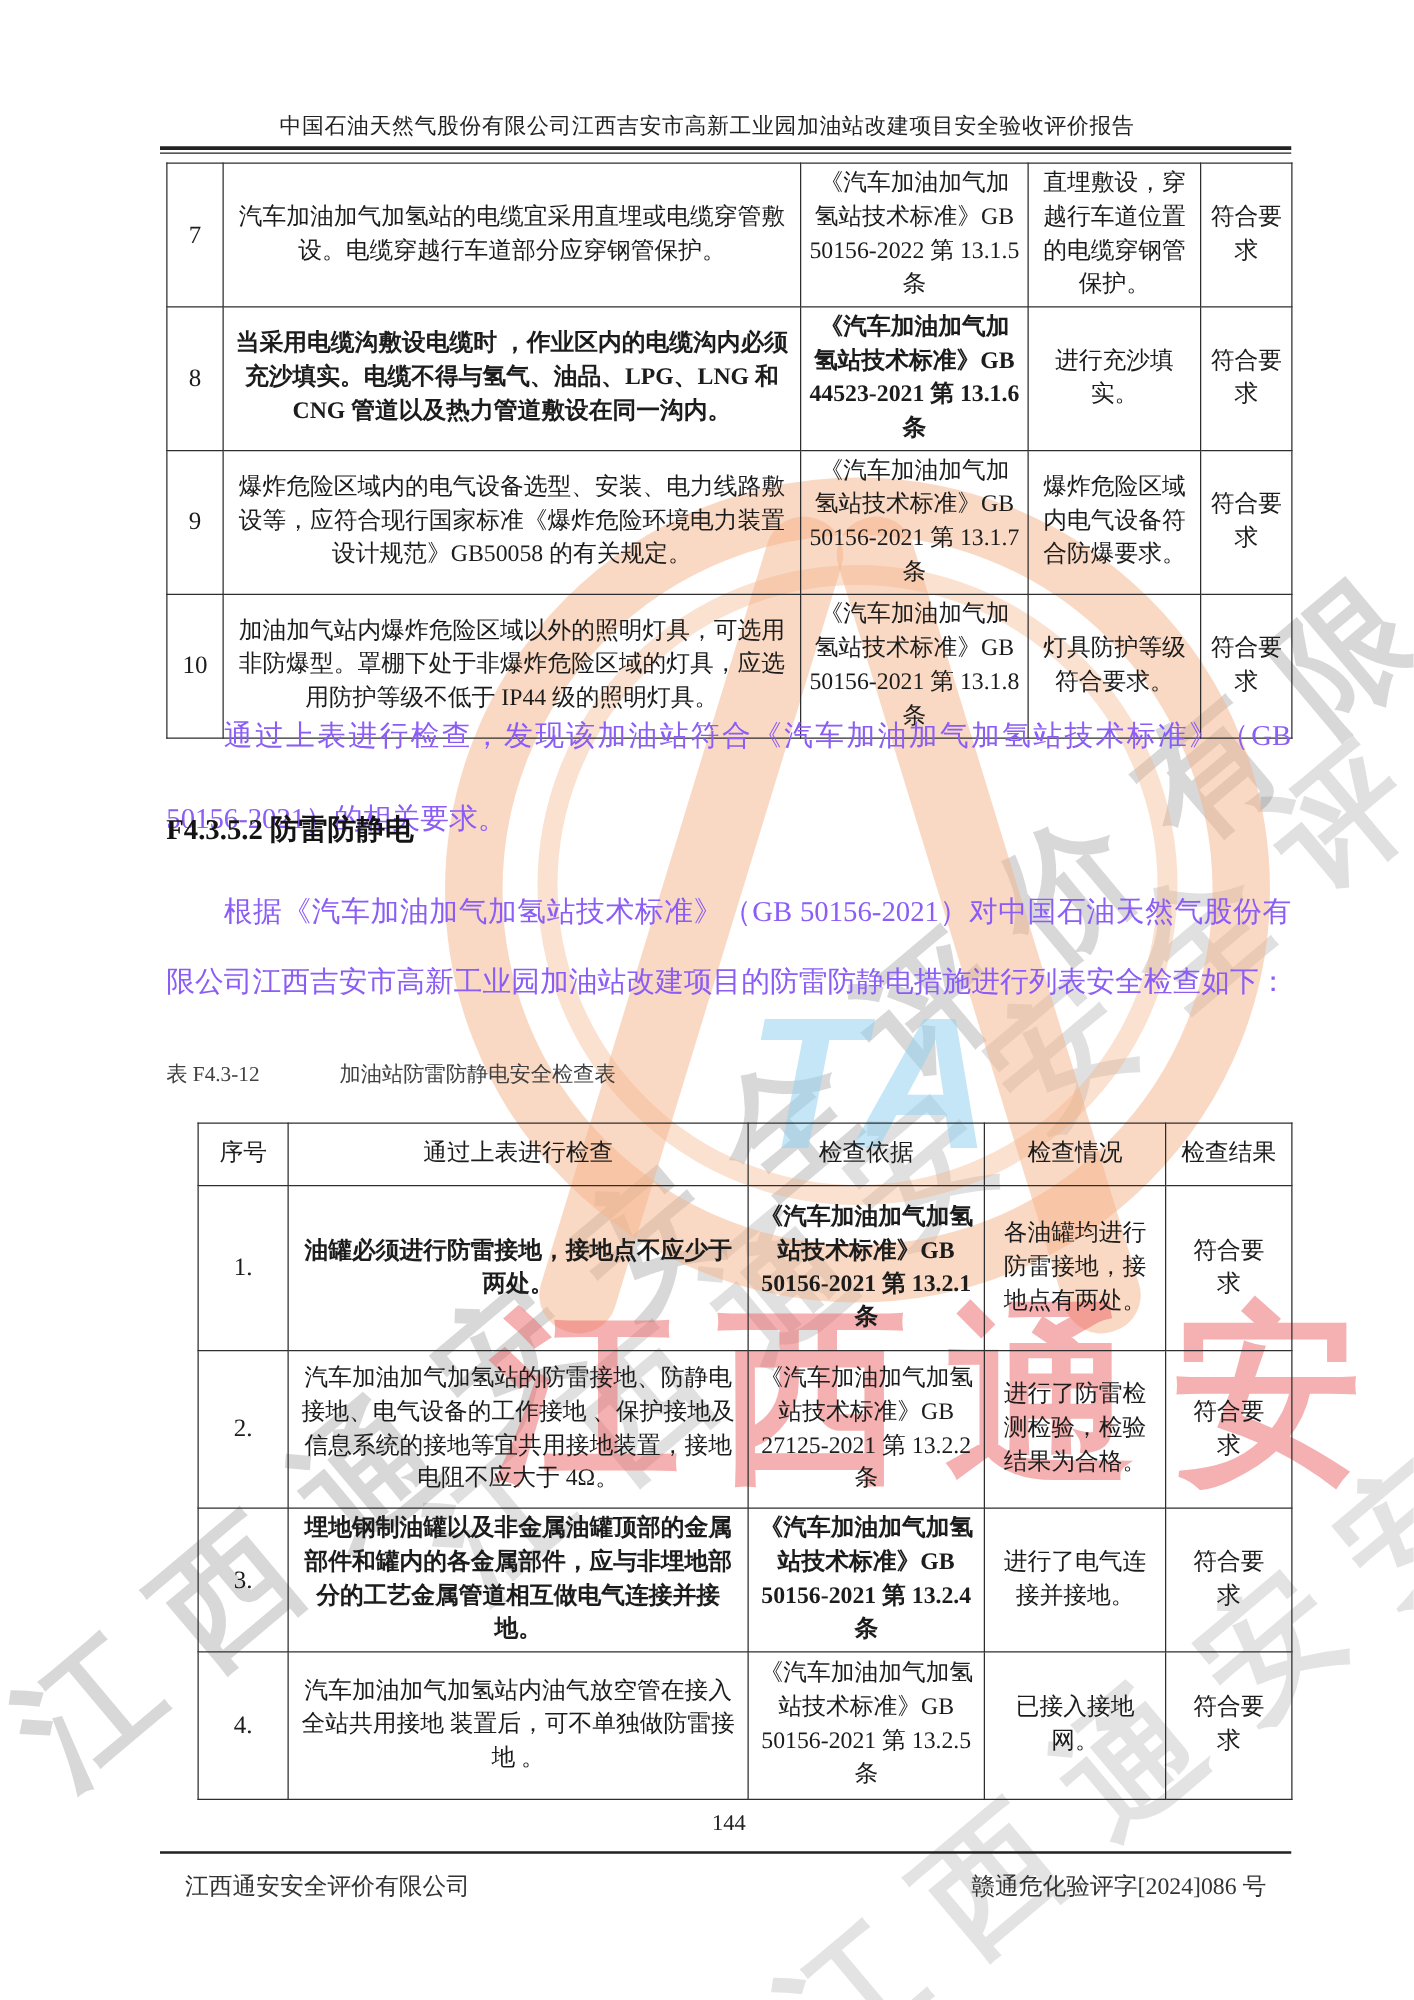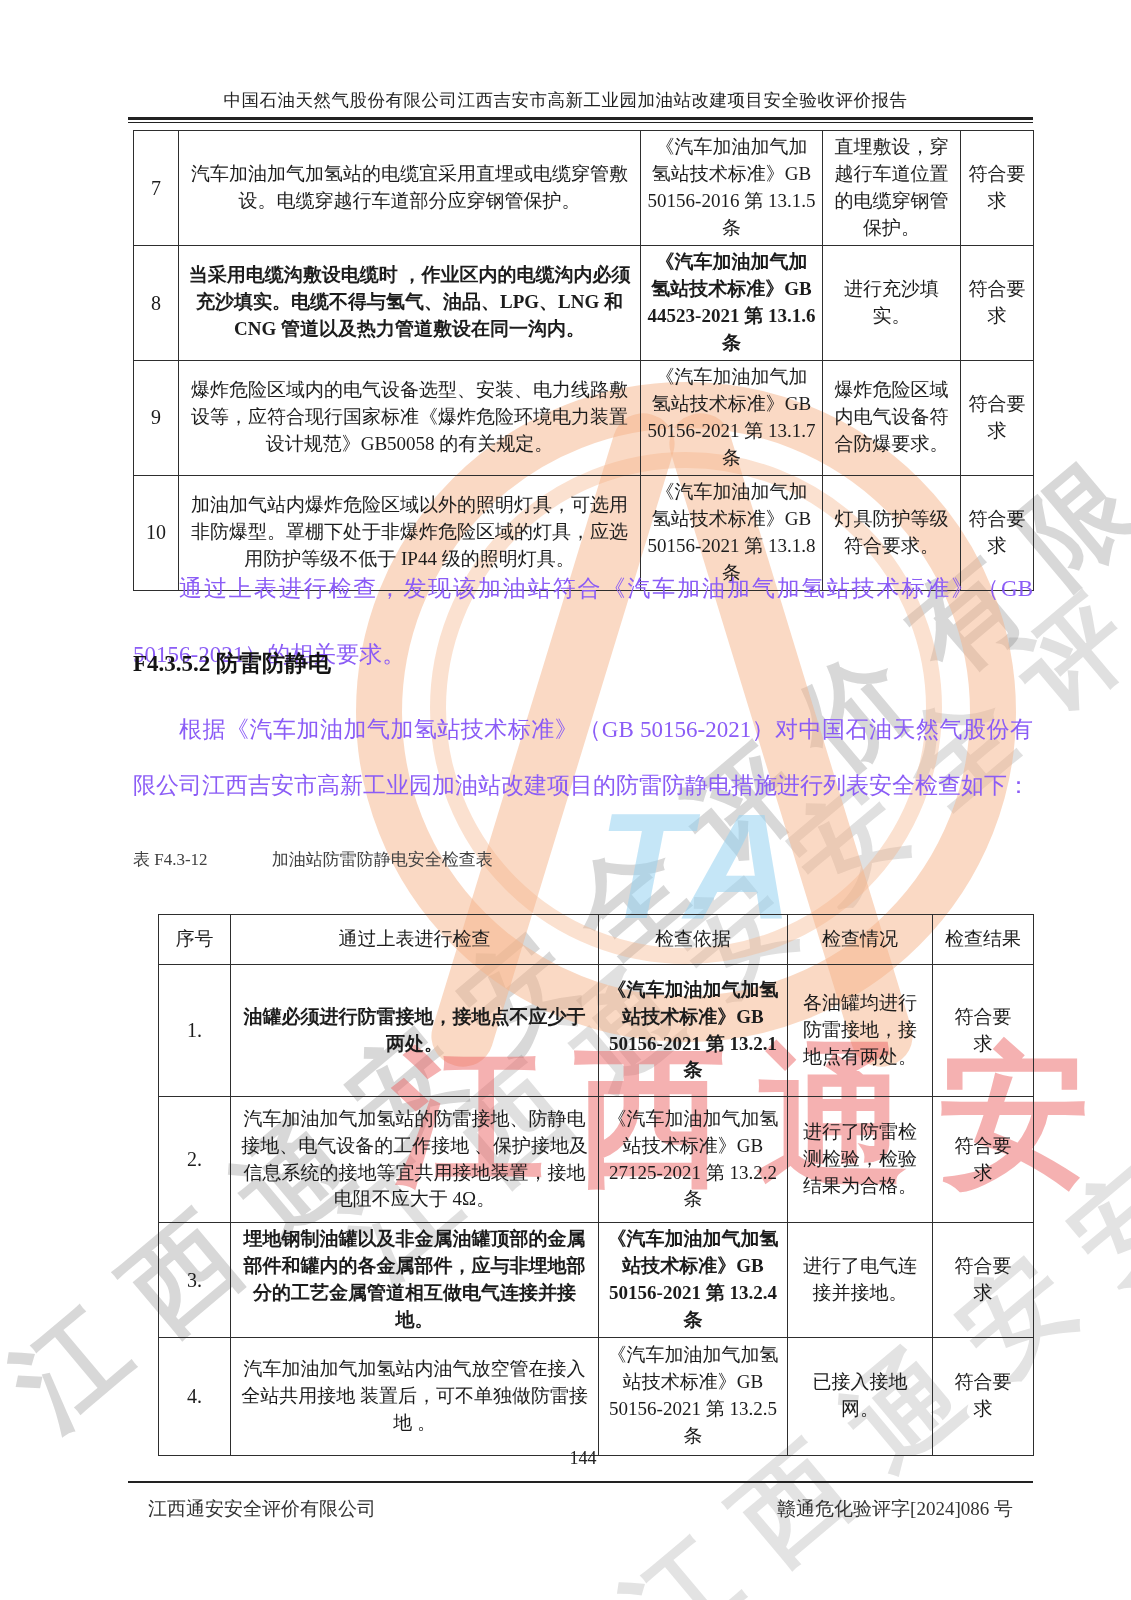--- a/index.html
+++ b/index.html
@@ -48,21 +48,21 @@
   .header-rule { position:absolute; top:117px; left:128px; width:905px; }
   .header-rule .thick { height:3px; background:#222; }
   .header-rule .thin  { height:1px; background:#222; margin-top:2px; }
   table { border-collapse:collapse; table-layout:fixed; background:transparent; }
   td, th {
     border:1.6px solid #2e2e2e; vertical-align:middle; text-align:center;
     font-size:19px; line-height:1.42; padding:3px 6px; font-weight:normal;
     color:#1c1c1c; word-break:break-word;
   }
   .t1 { position:absolute; top:130px; left:133px; width:900px; }
-  .t2 { position:absolute; top:898px; left:158px; width:875px;margin-top:16px; }
+  .t2 { position:absolute; top:898px; left:158px; width:875px; }
   .t2 th { font-size:19px; }
   .bold { font-weight:bold; }
   .num { font-size:20px; }
   .para {
     position:absolute; left:133px; width:900px; font-size:23px;
     text-align:justify; text-indent:2em; color:#8b5cf6;
   }
   .para-1 { top:556px;  line-height:66px; }
   .para-2 { top:702px;  line-height:56px; }
   .section-heading {
@@ -111,21 +111,21 @@
         <col style="width:45px">
           <col style="width:462px">
           <col style="width:182px">
           <col style="width:138px">
           <col style="width:73px">
       </colgroup>
       <tbody>
           <tr style="height:104px">
         <td class="num">7</td>
         <td>汽车加油加气加氢站的电缆宜采用直埋或电缆穿管敷设。电缆穿越行车道部分应穿钢管保护。</td>
-        <td>《汽车加油加气加氢站技术标准》GB 50156-2016 第 13.1.5 条</td>
+        <td>《汽车加油加气加氢站技术标准》GB 50156-2022 第 13.1.5 条</td>
         <td>直埋敷设，穿越行车道位置的电缆穿钢管保护。</td>
         <td>符合要求</td>
       </tr>
       <tr style="height:108px">
         <td class="num">8</td>
         <td class="bold">当采用电缆沟敷设电缆时 ，作业区内的电缆沟内必须充沙填实。电缆不得与氢气、油品、LPG、LNG 和 CNG 管道以及热力管道敷设在同一沟内。</td>
         <td class="bold">《汽车加油加气加氢站技术标准》GB 44523-2021 第 13.1.6 条</td>
         <td>进行充沙填实。</td>
         <td>符合要求</td>
       </tr>

